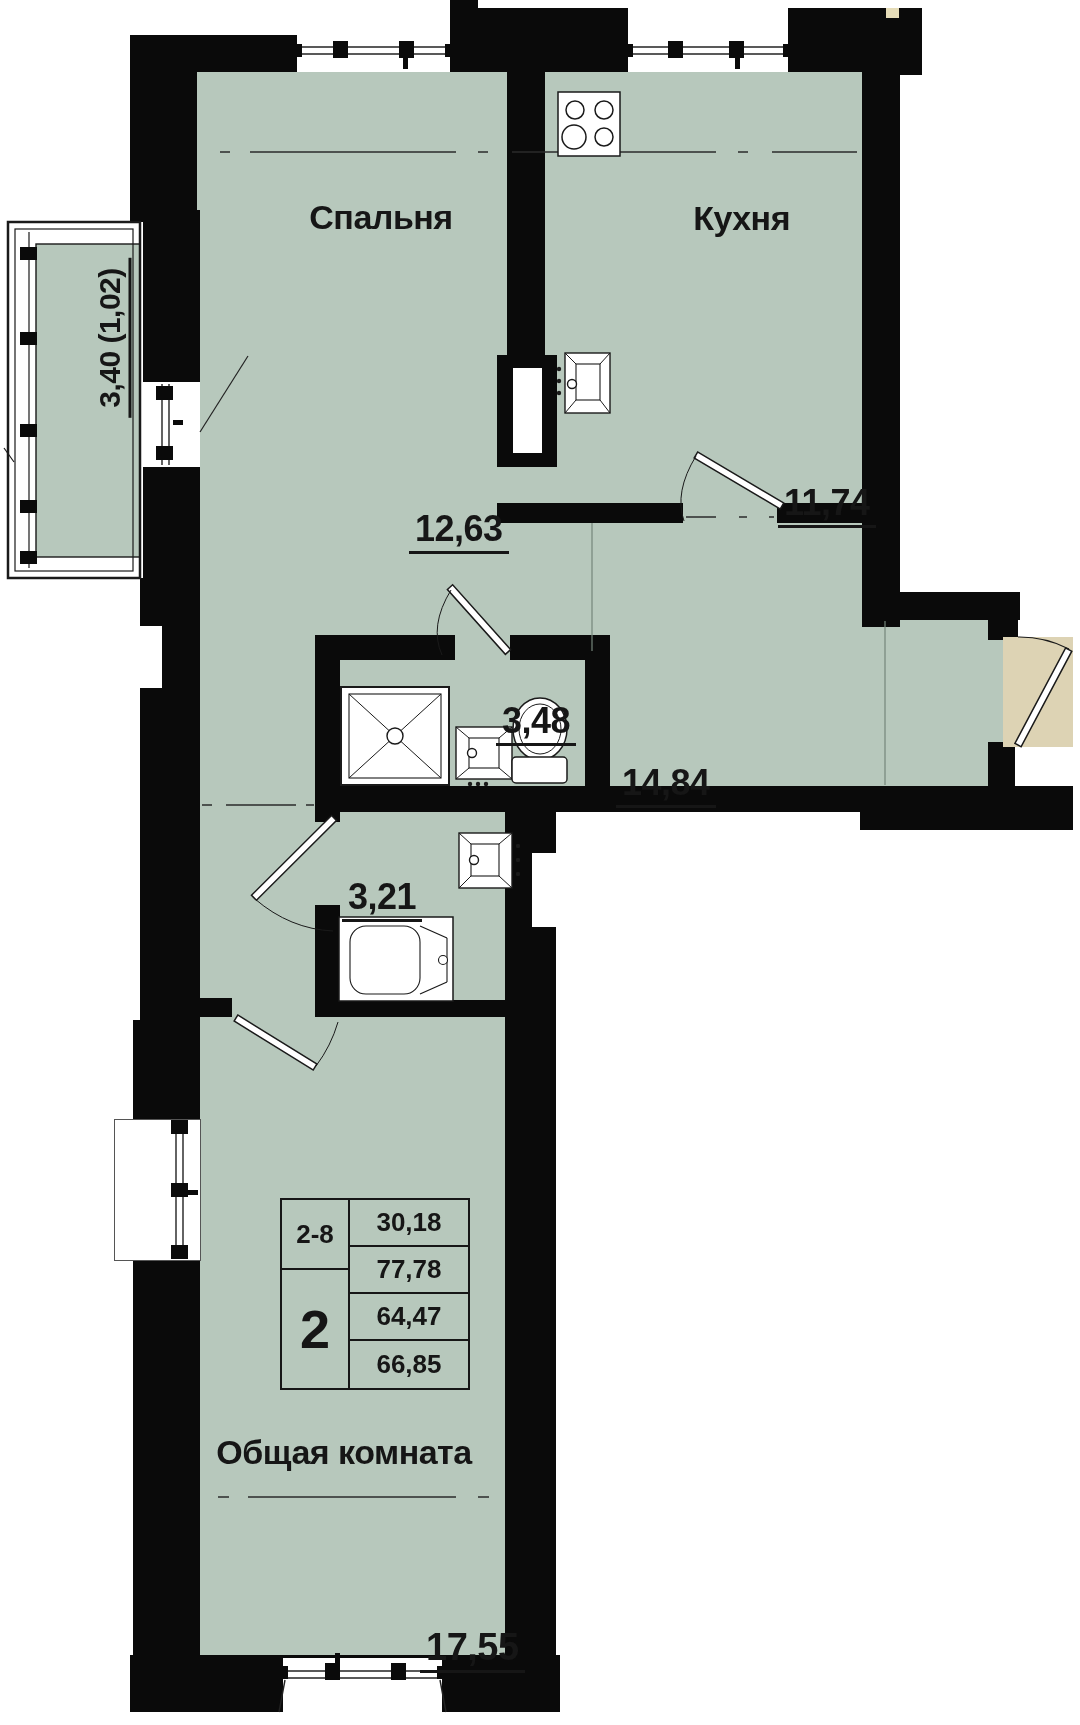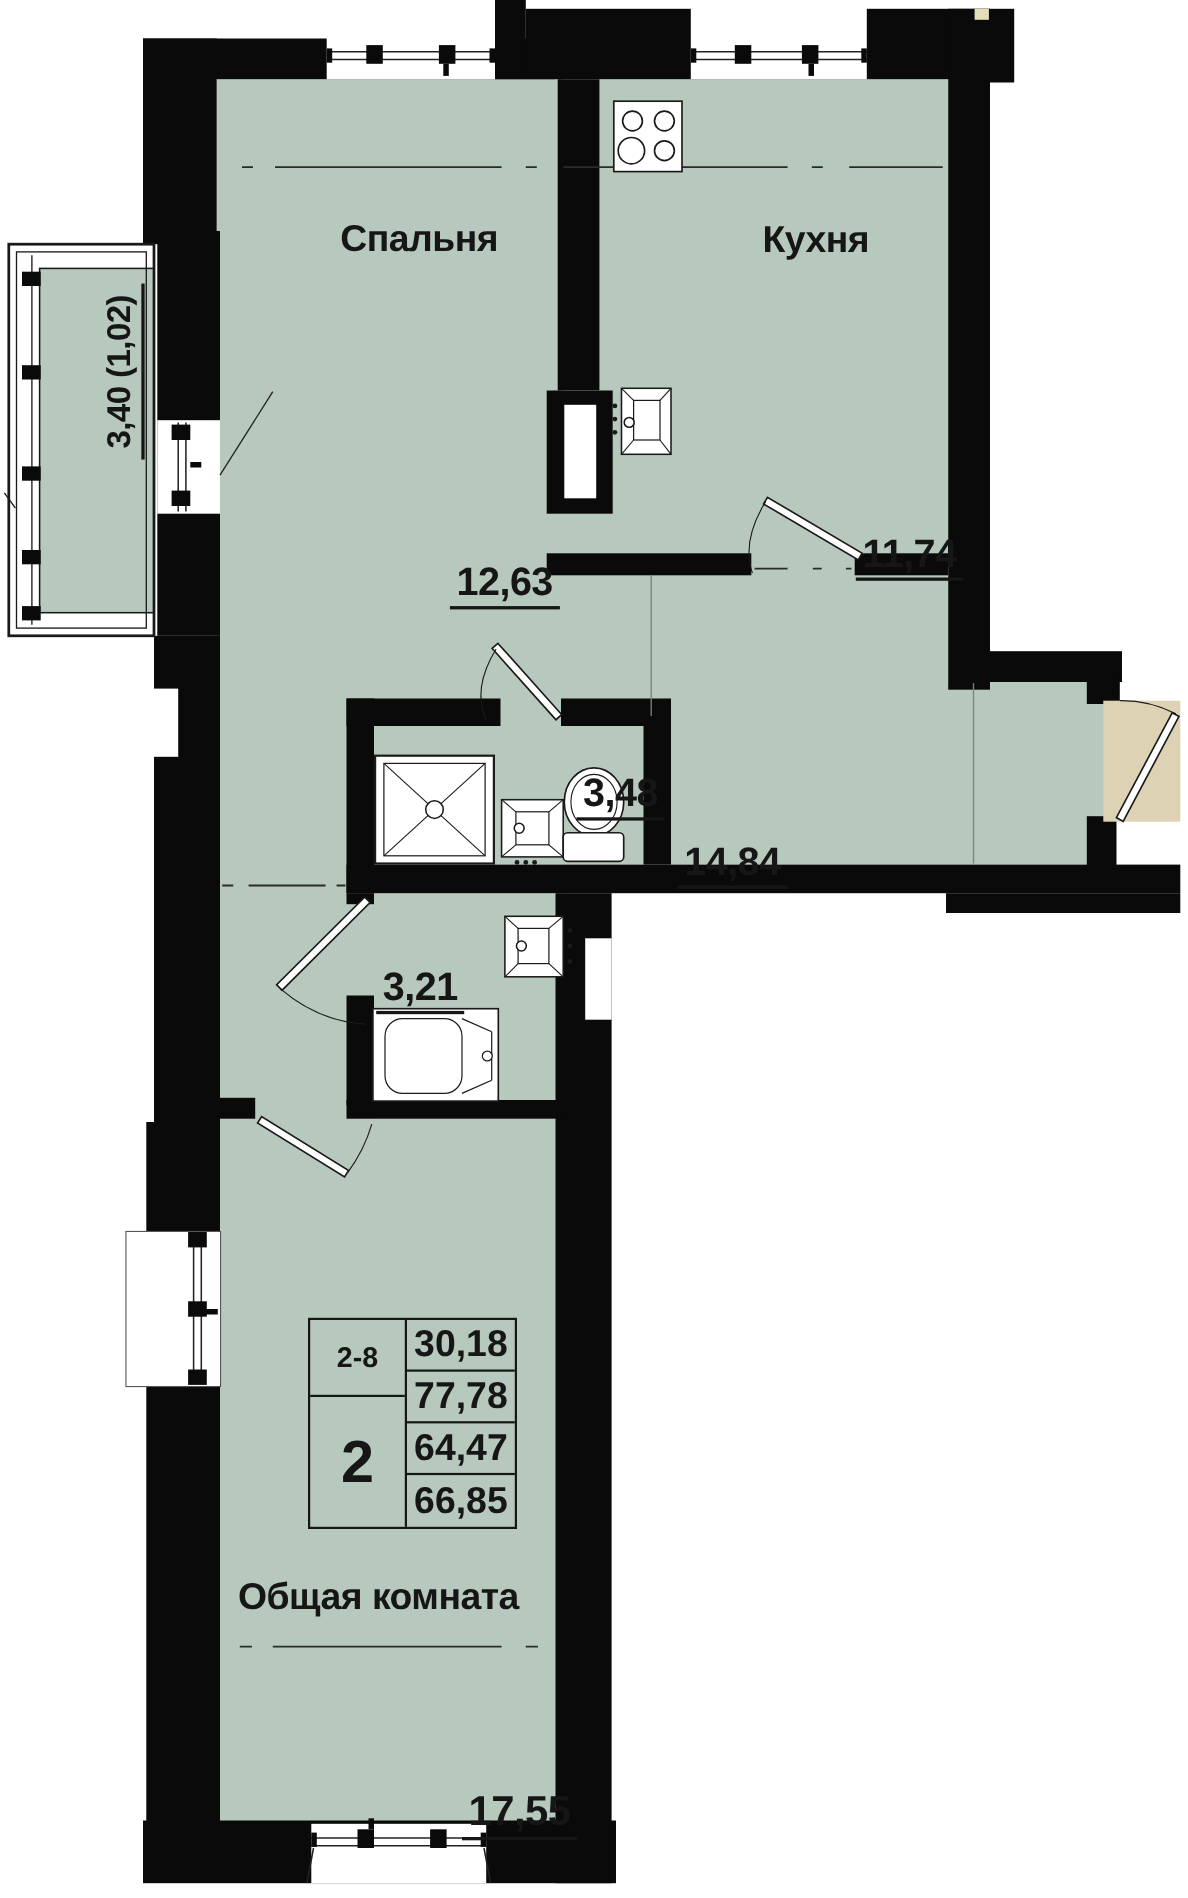--- a/index.html
+++ b/index.html
@@ -23,26 +23,26 @@
   .area{font-size:36px;border-bottom:3px solid var(--ink);padding:0 6px 1px;}
   .vlabel{
     position:absolute;left:112px;top:338px;z-index:50;font-weight:700;color:var(--ink);
     font-size:30px;white-space:nowrap;border-bottom:3px solid var(--ink);padding:0 10px 2px;
     transform:translate(-50%,-50%) rotate(-90deg);letter-spacing:-0.5px;
   }
   .stamp{
     position:absolute;left:280px;top:1198px;width:190px;height:192px;z-index:50;
     display:flex;border:2px solid var(--ink);box-sizing:border-box;color:var(--ink);font-weight:700;
   }
-  .stamp .col-l{width:88px;border-right:2px solid var(--ink);box-sizing:border-box;display:flex;flex-direction:column;}
+  .stamp .col-l{width:68px;border-right:2px solid var(--ink);box-sizing:border-box;display:flex;flex-direction:column;}
   .stamp .col-r{flex:1;display:flex;flex-direction:column;}
   .stamp .cell{box-sizing:border-box;text-align:center;display:flex;align-items:center;justify-content:center;}
   .stamp .c-range{height:70px;font-size:26px;border-bottom:2px solid var(--ink);}
   .stamp .c-count{flex:1;font-size:54px;}
-  .stamp .c-val{height:47px;font-size:34px;border-bottom:2px solid var(--ink);}
+  .stamp .c-val{height:47px;font-size:26px;border-bottom:2px solid var(--ink);}
   .stamp .c-val:last-child{border-bottom:none;}
 </style>
 </head>
 <body>
 
 <div id="plan">
 
   <div class="g" style="left:197px;top:72px;width:315px;height:588px;"></div>
   <div class="g" style="left:545px;top:72px;width:317px;height:451px;"></div>
   <div class="g" style="left:197px;top:455px;width:665px;height:205px;"></div>
@@ -282,21 +282,21 @@
       <path d="M1018 637 A108 108 0 0 1 1069 649" fill="none" stroke-width="1.2"></path>
     </g>
   </svg>
 
   <div class="lbl rname" style="left:301px;top:158px;width:160px;text-align:center;">Спальня</div>
   <div class="lbl rname" style="left:640px;top:159px;width:150px;text-align:right;">Кухня</div>
   <div class="lbl rname" style="left:213px;top:1393px;width:262px;text-align:center;">Общая комната</div>
 
   <div class="lbl area" style="left:409px;top:468px;">12,63</div>
   <div class="lbl area" style="left:778px;top:442px;">11,74</div>
-  <div class="lbl area" style="left:524px;top:660px;">3,48</div>
+  <div class="lbl area" style="left:496px;top:660px;">3,48</div>
   <div class="lbl area" style="left:616px;top:722px;">14,84</div>
   <div class="lbl area" style="left:342px;top:836px;">3,21</div>
   <div class="lbl area" style="left:420px;top:1586px;font-size:38px;">17,55</div>
 
   <div class="vlabel">3,40 (1,02)</div>
 
   <div class="stamp">
     <div class="col-l">
       <div class="cell c-range">2-8</div>
       <div class="cell c-count">2</div>

